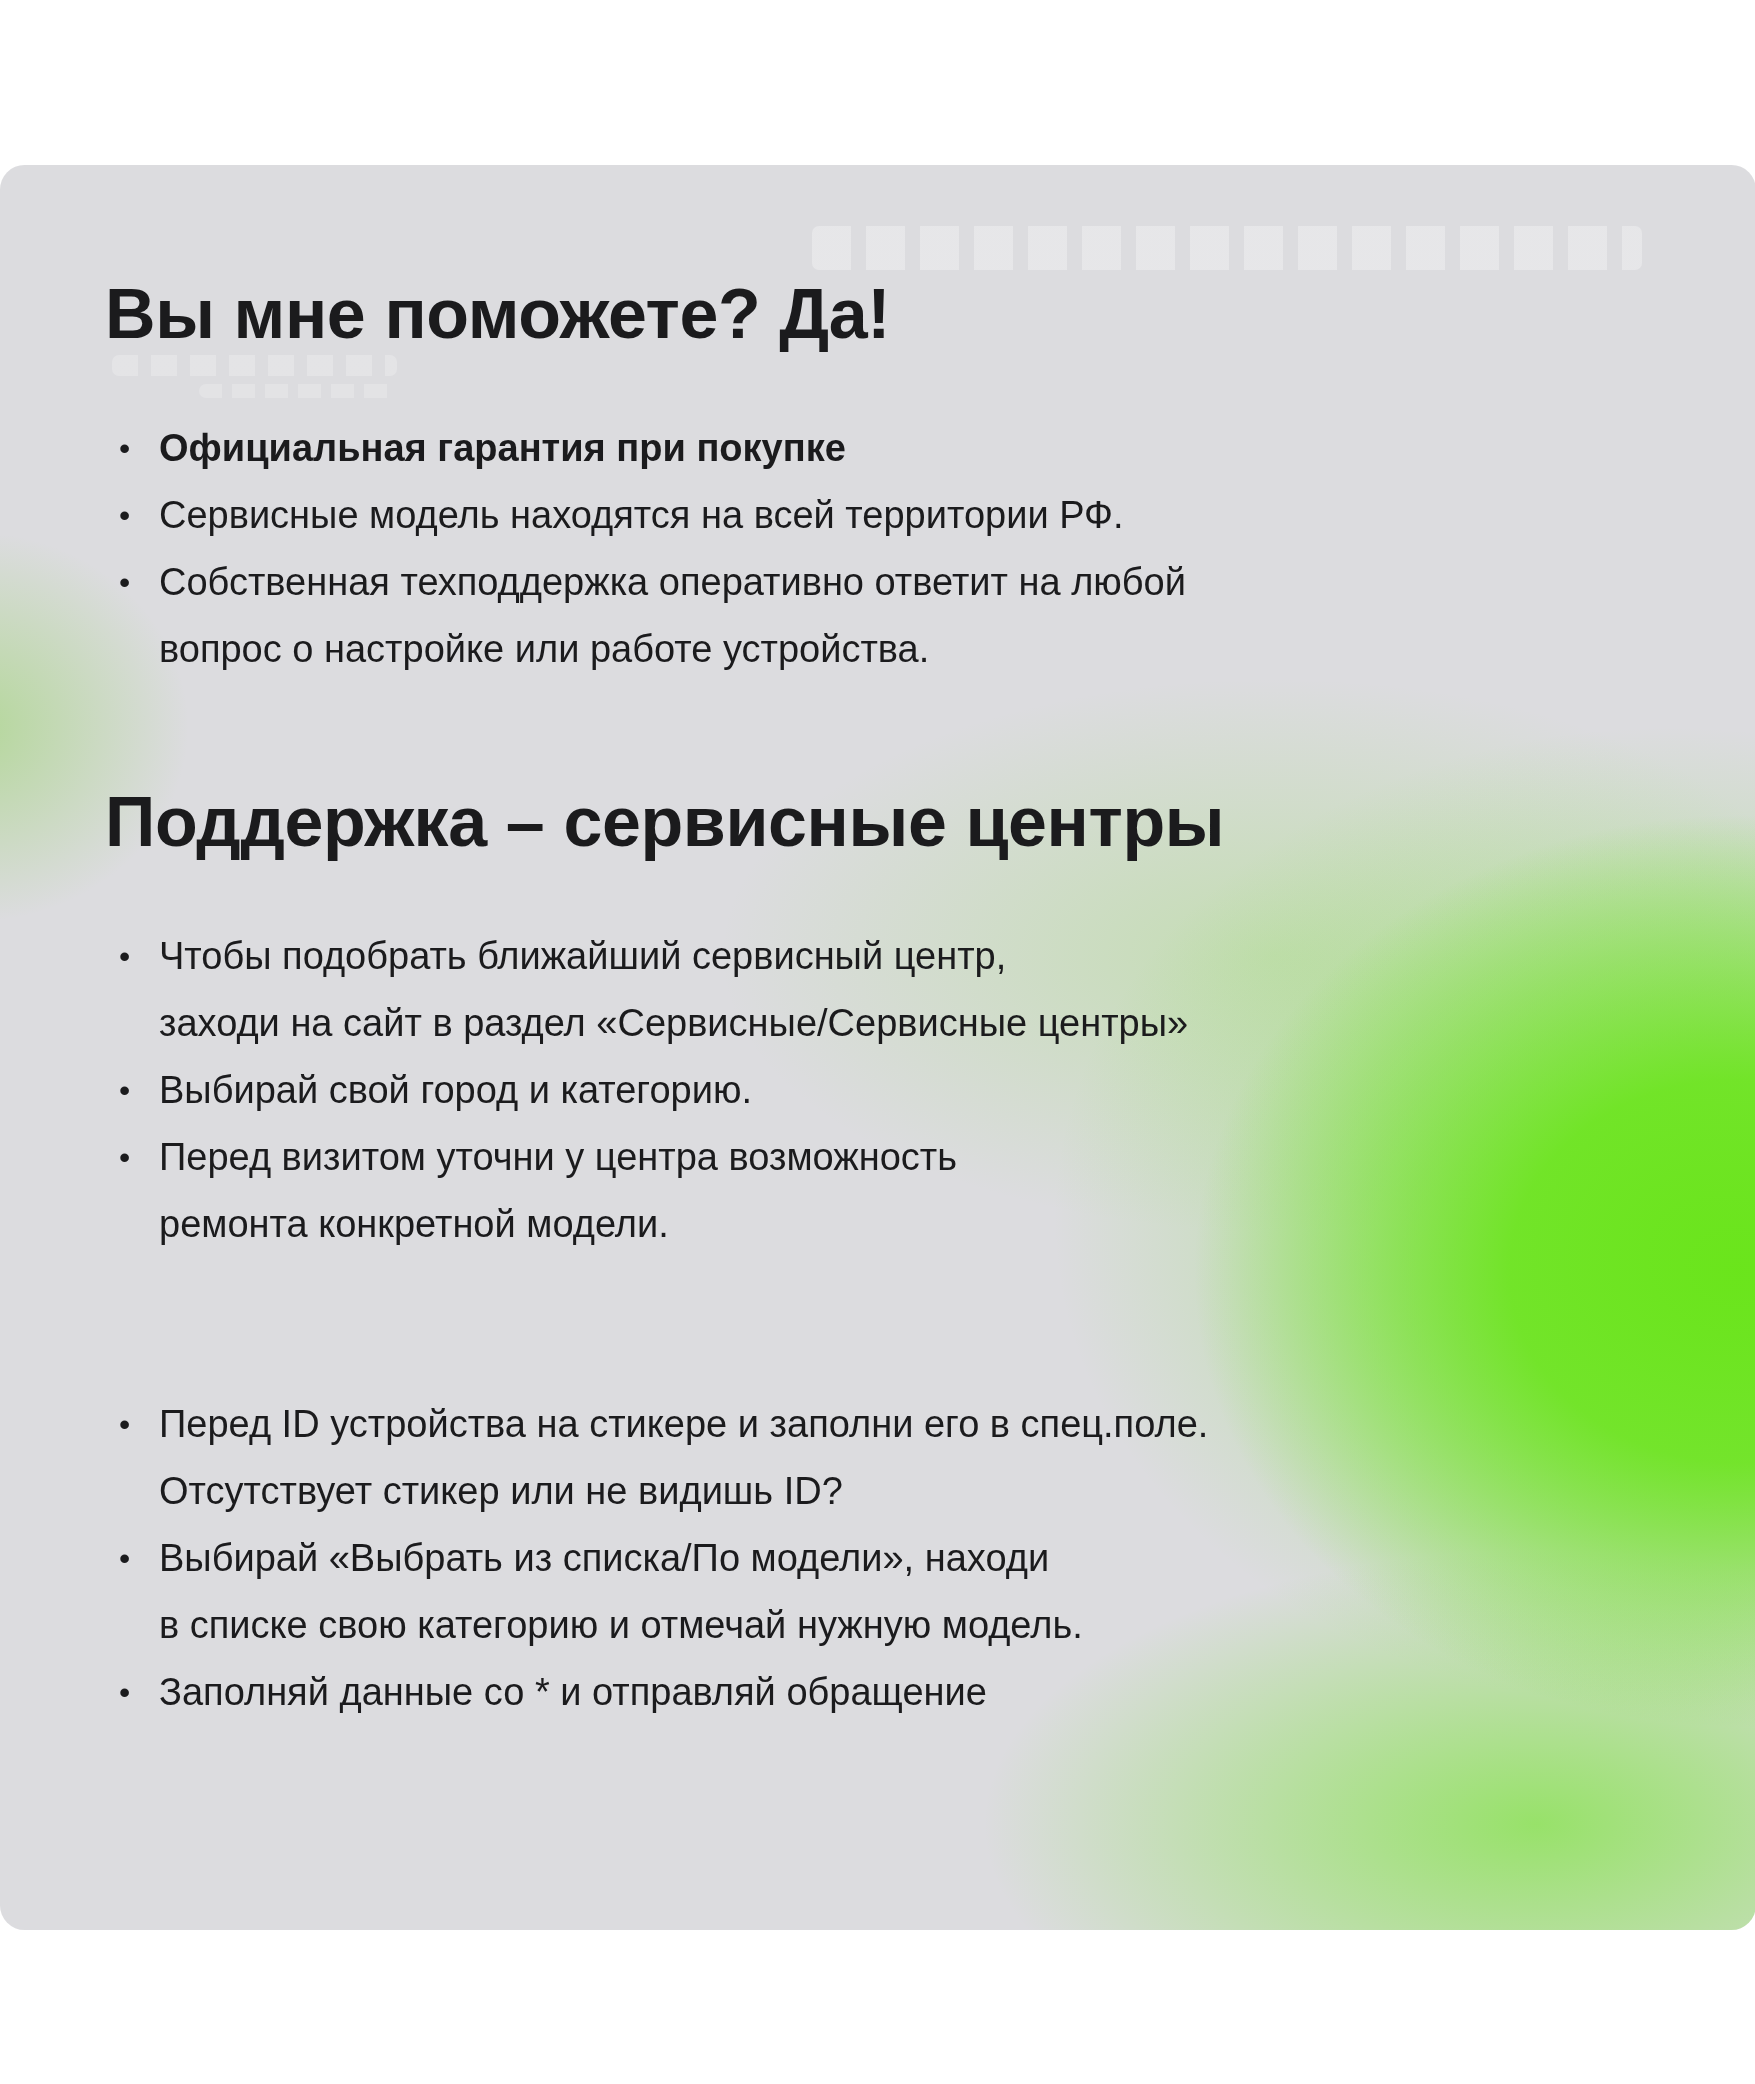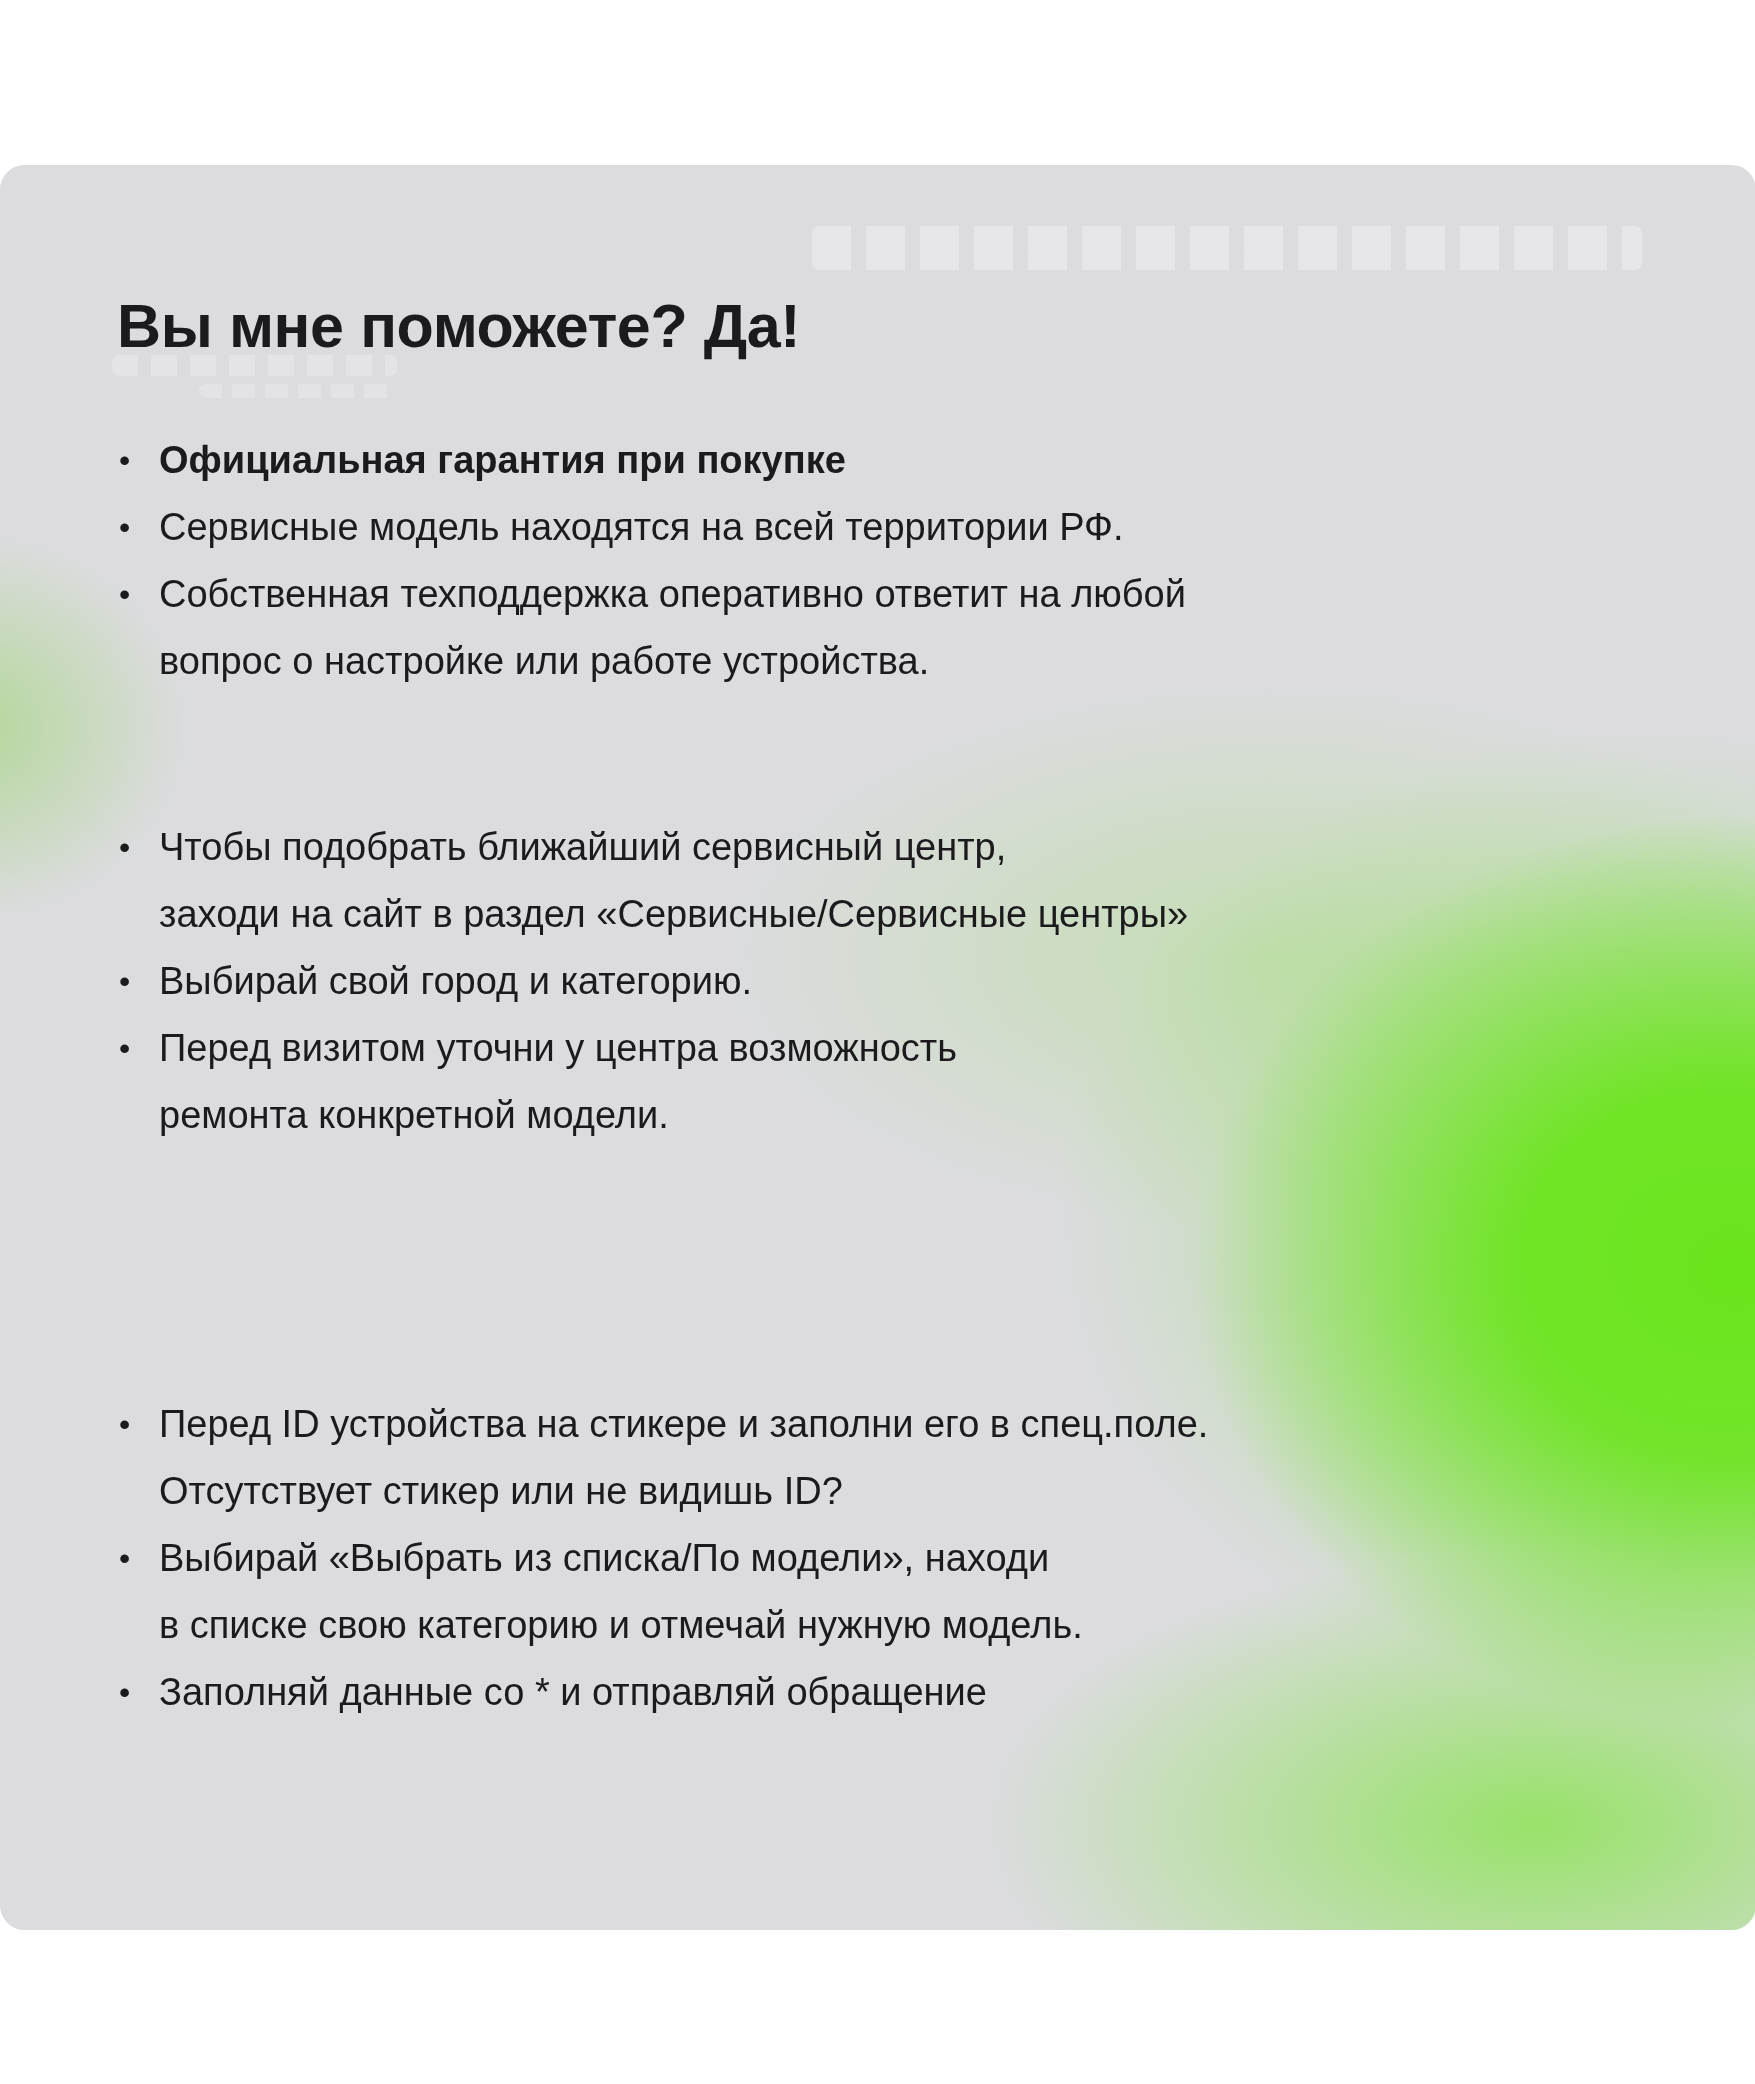--- a/index.html
+++ b/index.html
@@ -35,22 +35,22 @@
   .ghost-c{
     left:199px;top:219px;width:198px;height:14px;opacity:.4;
     background:repeating-linear-gradient(90deg, rgba(255,255,255,0.5) 0 23px, rgba(255,255,255,0) 23px 33px);
   }
   
   .info-section{position:absolute;left:105px;right:53px;}
   .section-help{top:260px;}
   .section-support{top:768px;}
   .section-request{top:1345px;}
   .section-heading{
-    margin:12px;
-    font-size:61px;line-height:109px;font-weight:700;
+    margin:0;
+    font-size:70px;line-height:109px;font-weight:700;
     letter-spacing:-0.4px;
     color:var(--text,#1b1b1d);
   }
   .bullet-list{
     list-style:none;margin:46px 0 0 0;padding:0;
   }
   .bullet-item{
     position:relative;
     padding-left:54px;
     color:var(--text,#1b1b1d);
@@ -89,20 +89,21 @@
     <span class="bullet-text">Сервисные модель находятся на всей территории РФ.</span>
   </li>
         <li class="bullet-item">
     <span class="dot">•</span>
     <span class="bullet-text">Собственная техподдержка оперативно ответит на любой
 вопрос о настройке или работе устройства.</span>
   </li>
       </ul>
   </section>
     <section class="info-section section-support">
+    <h2 class="section-heading">Поддержка – сервисные центры</h2>
     <ul class="bullet-list">
         <li class="bullet-item">
     <span class="dot">•</span>
     <span class="bullet-text">Чтобы подобрать ближайший сервисный центр,
 заходи на сайт в раздел «Сервисные/Сервисные центры»</span>
   </li>
         <li class="bullet-item">
     <span class="dot">•</span>
     <span class="bullet-text">Выбирай свой город и категорию.</span>
   </li>

